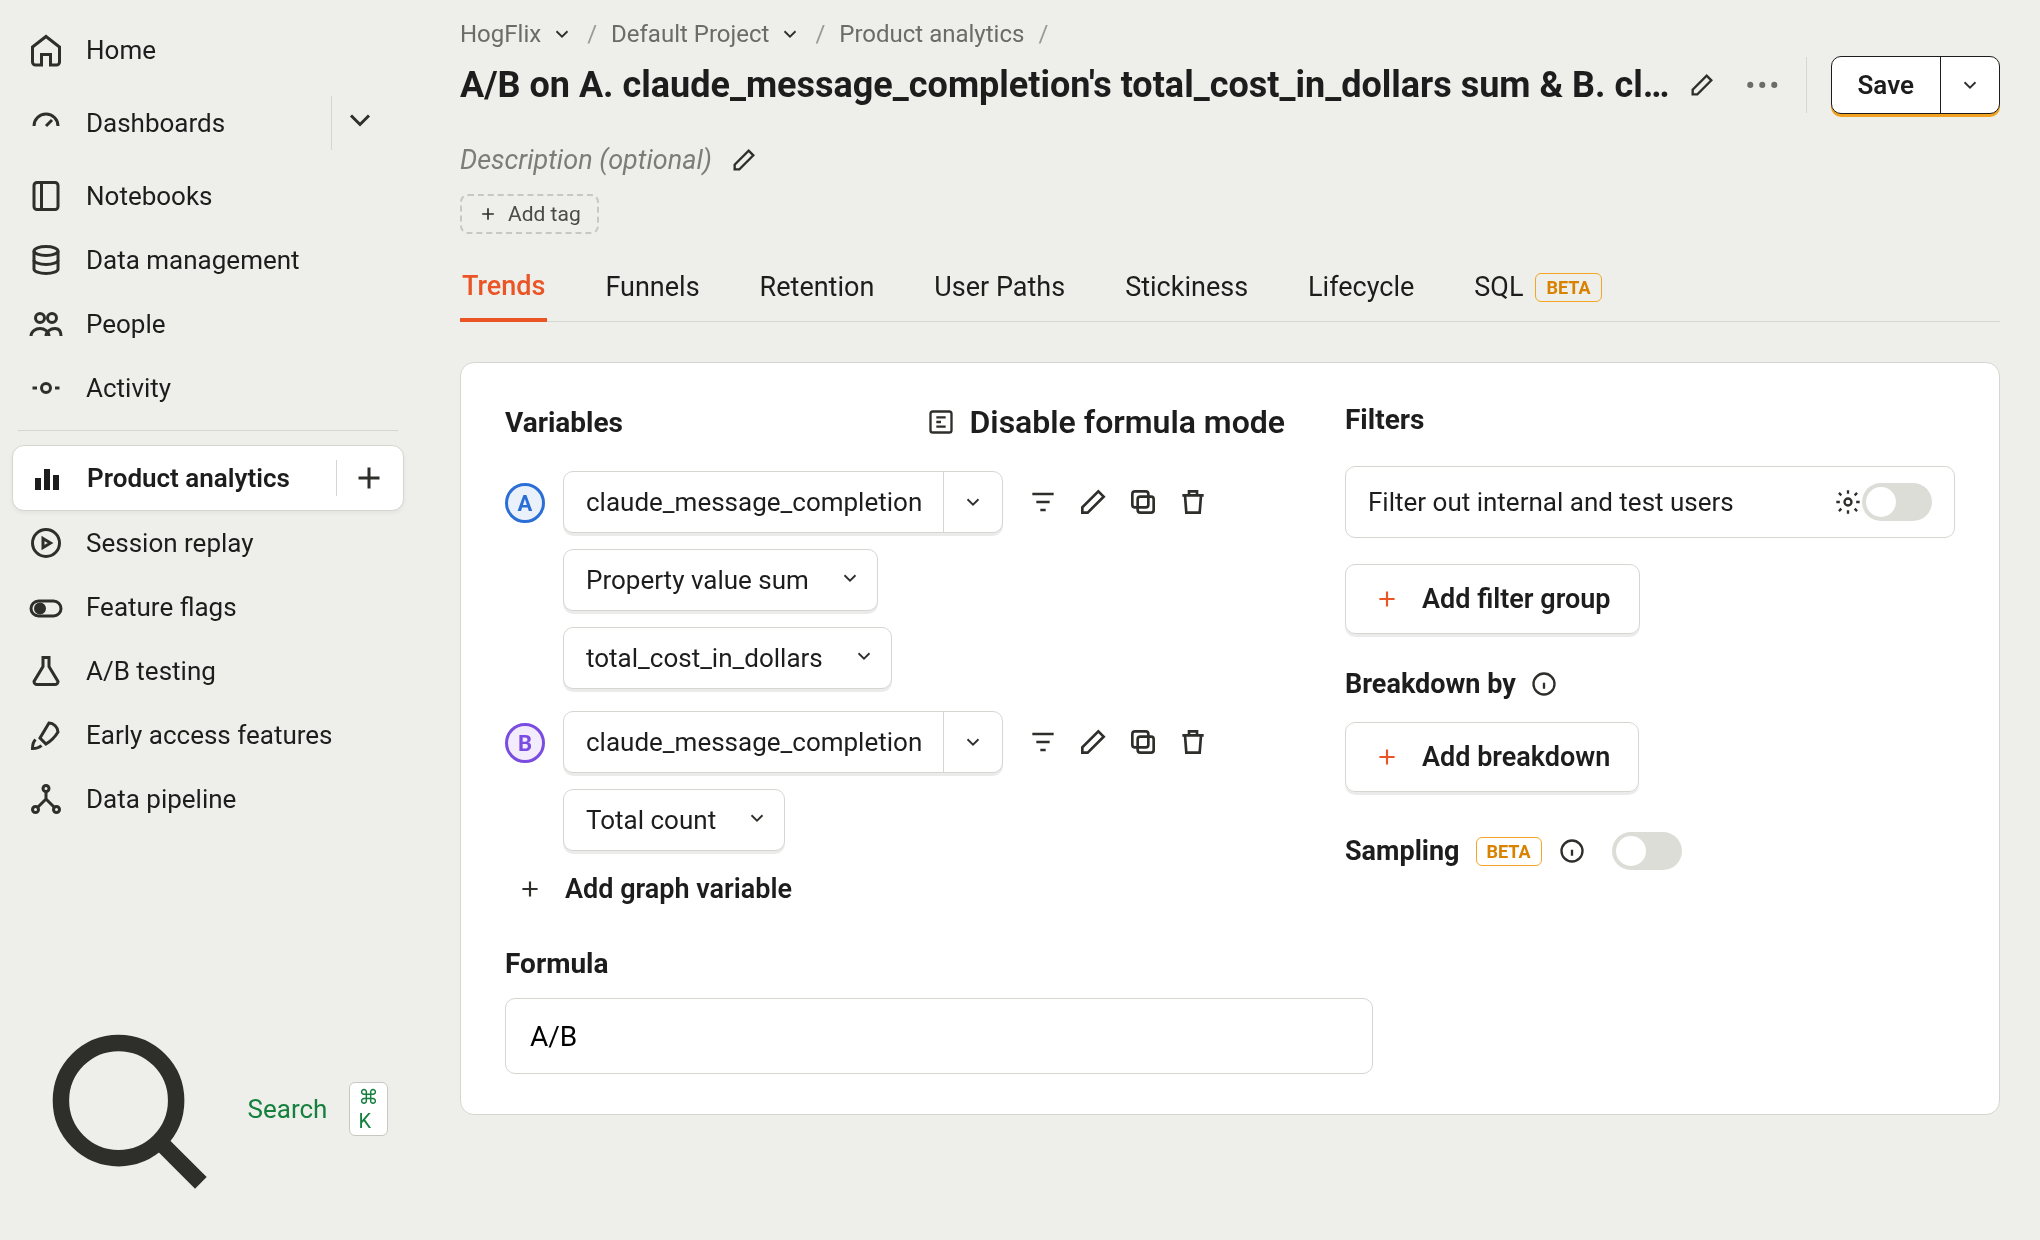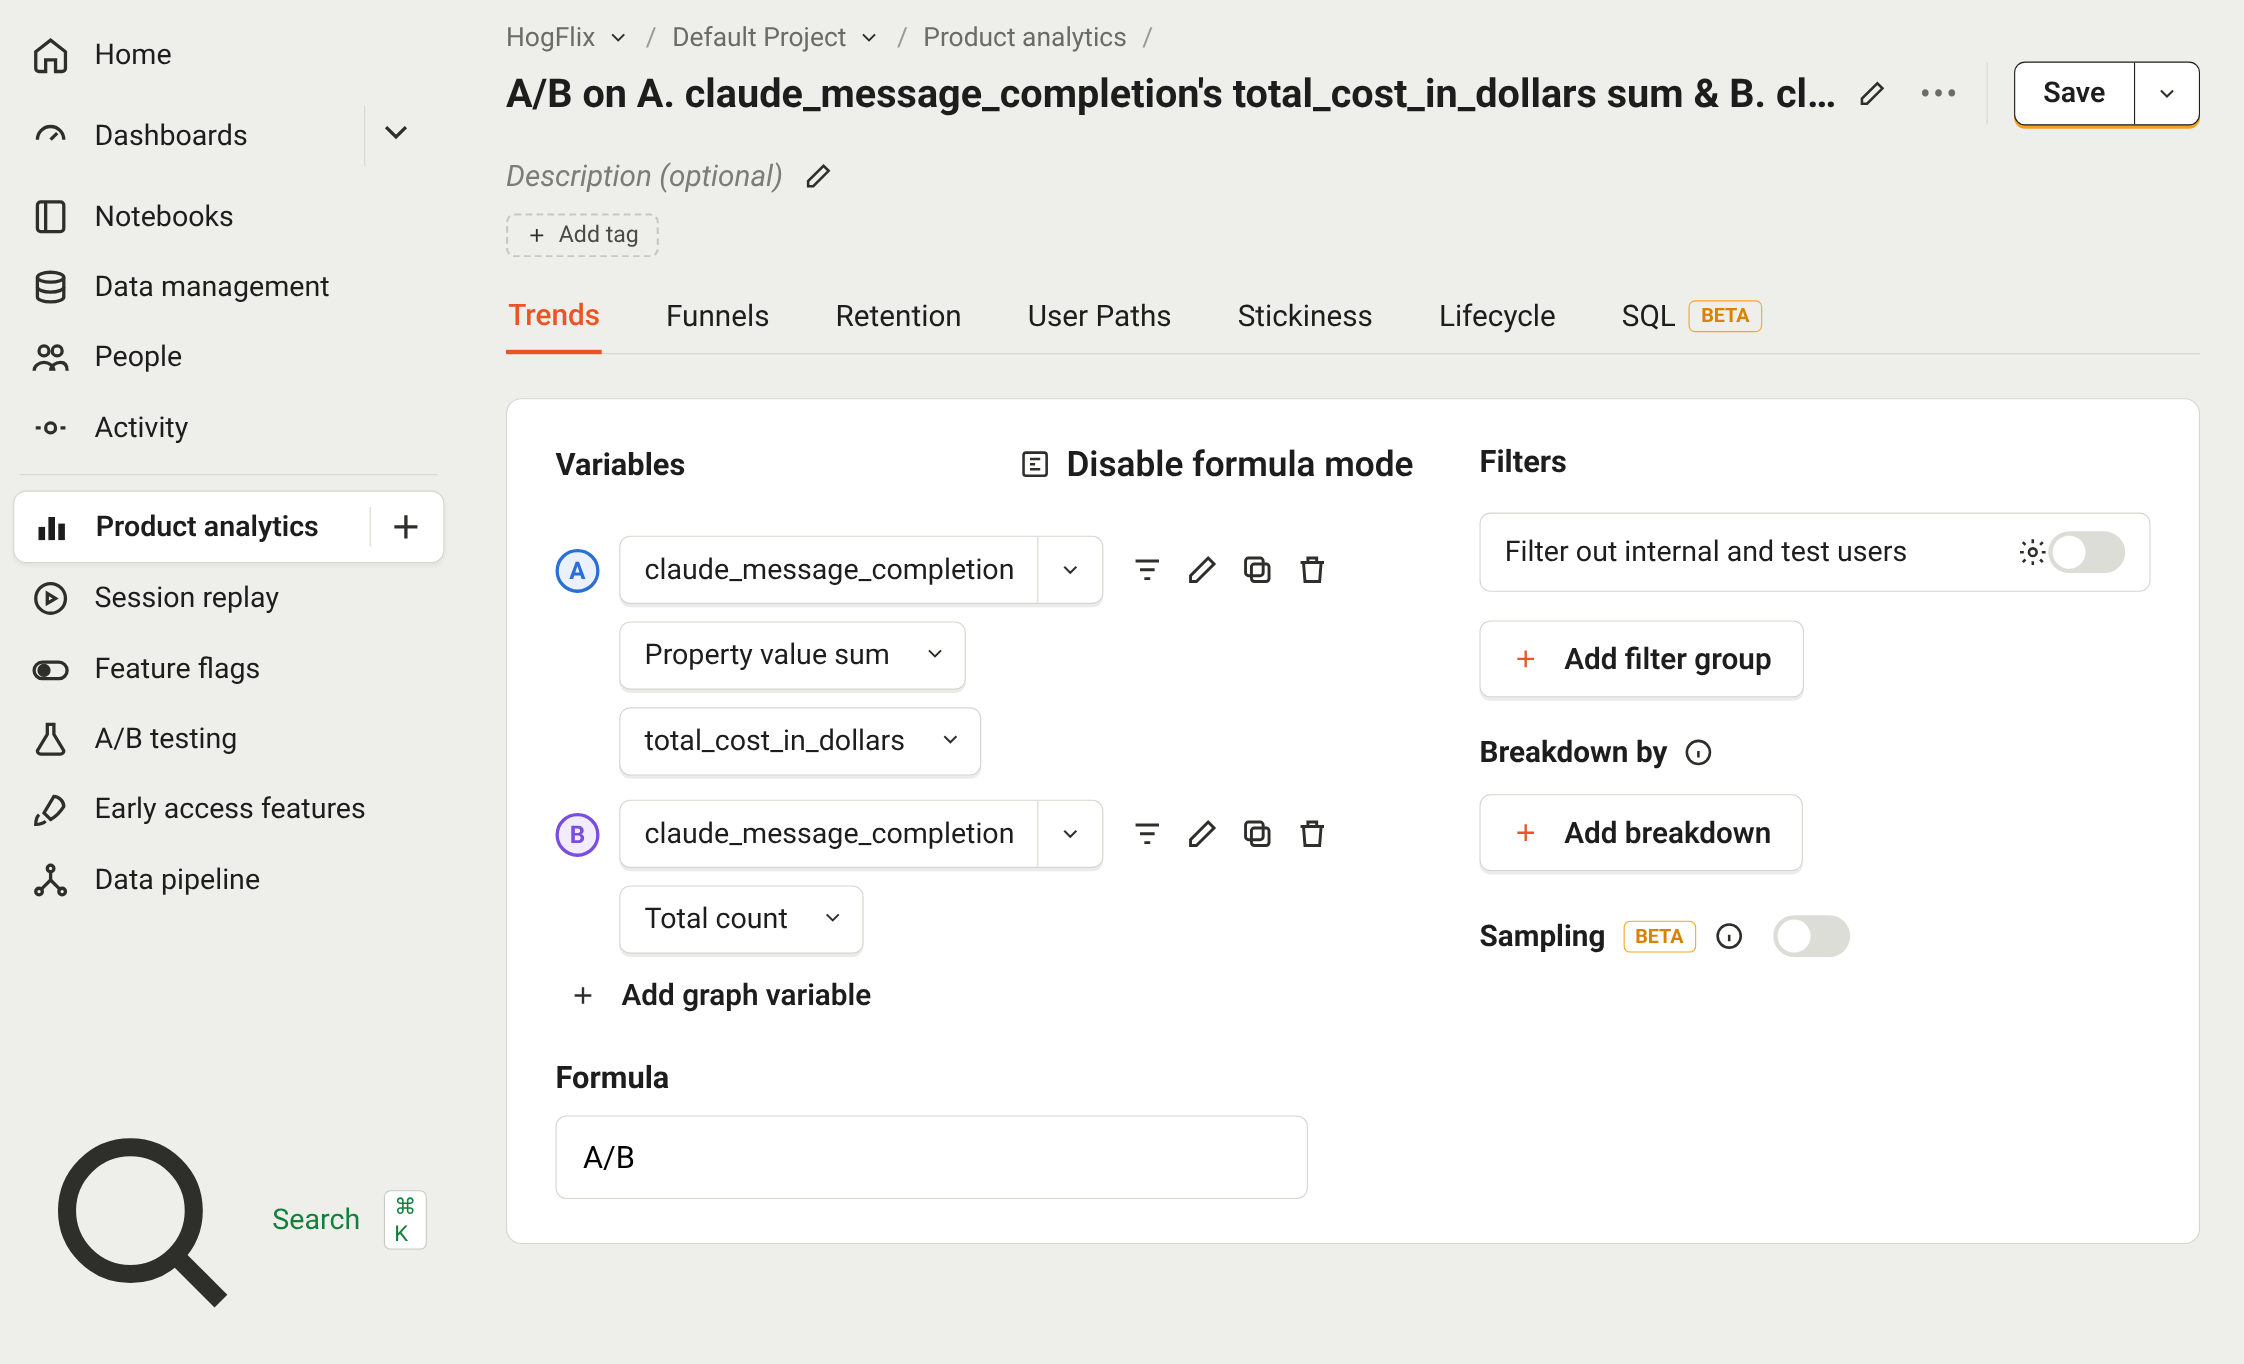--- a/index.html
+++ b/index.html
@@ -40,21 +40,21 @@
 .tabs { display:flex; gap:56px; border-bottom:1px solid #d6d6d0; margin-top:36px; align-items:flex-end; }
 .tab { padding:0 2px 18px; font-size:27px; color:#1d1d1d; cursor:pointer; display:flex; align-items:center; gap:12px; }
 .tab.active { color:#eb5424; border-bottom:4px solid #eb5424; font-weight:500; margin-bottom:-1px; padding-bottom:16px;}
 .beta-badge { border:1.5px solid #f5a623; color:#d98200; font-size:18px; font-weight:700; padding:3px 10px; border-radius:6px; }
 
 
 .panel { background:#fff; border:1px solid #d6d6d0; border-radius:14px; margin-top:40px; padding:40px 44px; display:flex; gap:60px; }
 .col-left { width:780px; }
 .col-right { flex:1; }
 
-.section-head { display:flex; align-items:center; margin-bottom:46px;justify-content:center; }
+.section-head { display:flex; align-items:center; margin-bottom:30px;justify-content:center; }
 .section-title { font-size:28px; font-weight:700; }
 .formula-toggle { margin-left:auto; display:flex; align-items:center; gap:14px; font-size:32px; font-weight:600; cursor:pointer; }
 
 .var-row { display:flex; align-items:flex-start; gap:18px; margin-bottom:22px; }
 .var-badge { width:40px; height:40px; border-radius:50%; display:flex; align-items:center; justify-content:center; font-weight:700; font-size:22px; margin-top:12px; flex-shrink:0;}
 .badge-a { border:3px solid #2b6fd6; color:#2b6fd6; background:#eaf1fb; }
 .badge-b { border:3px solid #7a4de0; color:#7a4de0; background:#f2ecfc; }
 .var-stack { display:flex; flex-direction:column; gap:16px; }
 .pill { display:flex; align-items:center; border:1px solid #d6d6d0; border-radius:10px; background:#fff; height:62px; box-shadow:0 3px 0 rgba(0,0,0,.08); cursor:pointer; }
 .pill .txt { padding:0 22px; font-size:26px; white-space:nowrap; overflow:hidden; }
@@ -64,21 +64,21 @@
 .pill.auto { width:max-content; }
 .pill.auto .dd-inline { padding:0 16px 0 8px; }
 .row-icons { display:flex; gap:18px; align-items:center; align-self:center; margin-left:6px; }
 .row-icons svg { width:32px; height:32px; cursor:pointer; }
 
 .add-link { display:flex; align-items:center; gap:22px; font-size:27px; font-weight:600; margin-top:10px; cursor:pointer; }
 .add-link.orange { border:1px solid #d6d6d0; border-radius:10px; padding:18px 28px; box-shadow:0 3px 0 rgba(0,0,0,.08); width:max-content; }
 .add-link.orange svg { stroke:#eb5424; }
 
 .formula-title { font-size:28px; font-weight:700; margin-top:42px; margin-bottom:18px; }
-.formula-input { width:684px; height:76px; border:1px solid #d6d6d0; border-radius:10px; padding:0 24px; font-size:28px; }
+.formula-input { width:868px; height:76px; border:1px solid #d6d6d0; border-radius:10px; padding:0 24px; font-size:28px; }
 
 .filter-row { border:1px solid #d6d6d0; border-radius:10px; height:72px; display:flex; align-items:center; padding:0 22px; margin-bottom:26px; }
 .filter-row .txt { font-size:26px; flex:1; }
 .toggle { width:70px; height:38px; border-radius:20px; background:#ddddd8; position:relative; cursor:pointer; }
 .toggle .knob { width:30px; height:30px; background:#fff; border-radius:50%; position:absolute; top:4px; left:4px; }
 .section-sub { font-size:27px; font-weight:700; margin:34px 0 22px; display:flex; align-items:center; gap:14px; }
 .info-circ { width:28px; height:28px; }
 .sampling-row { display:flex; align-items:center; gap:16px; }
 
 svg { stroke:#2e2e2b; stroke-width:2; fill:none; }

